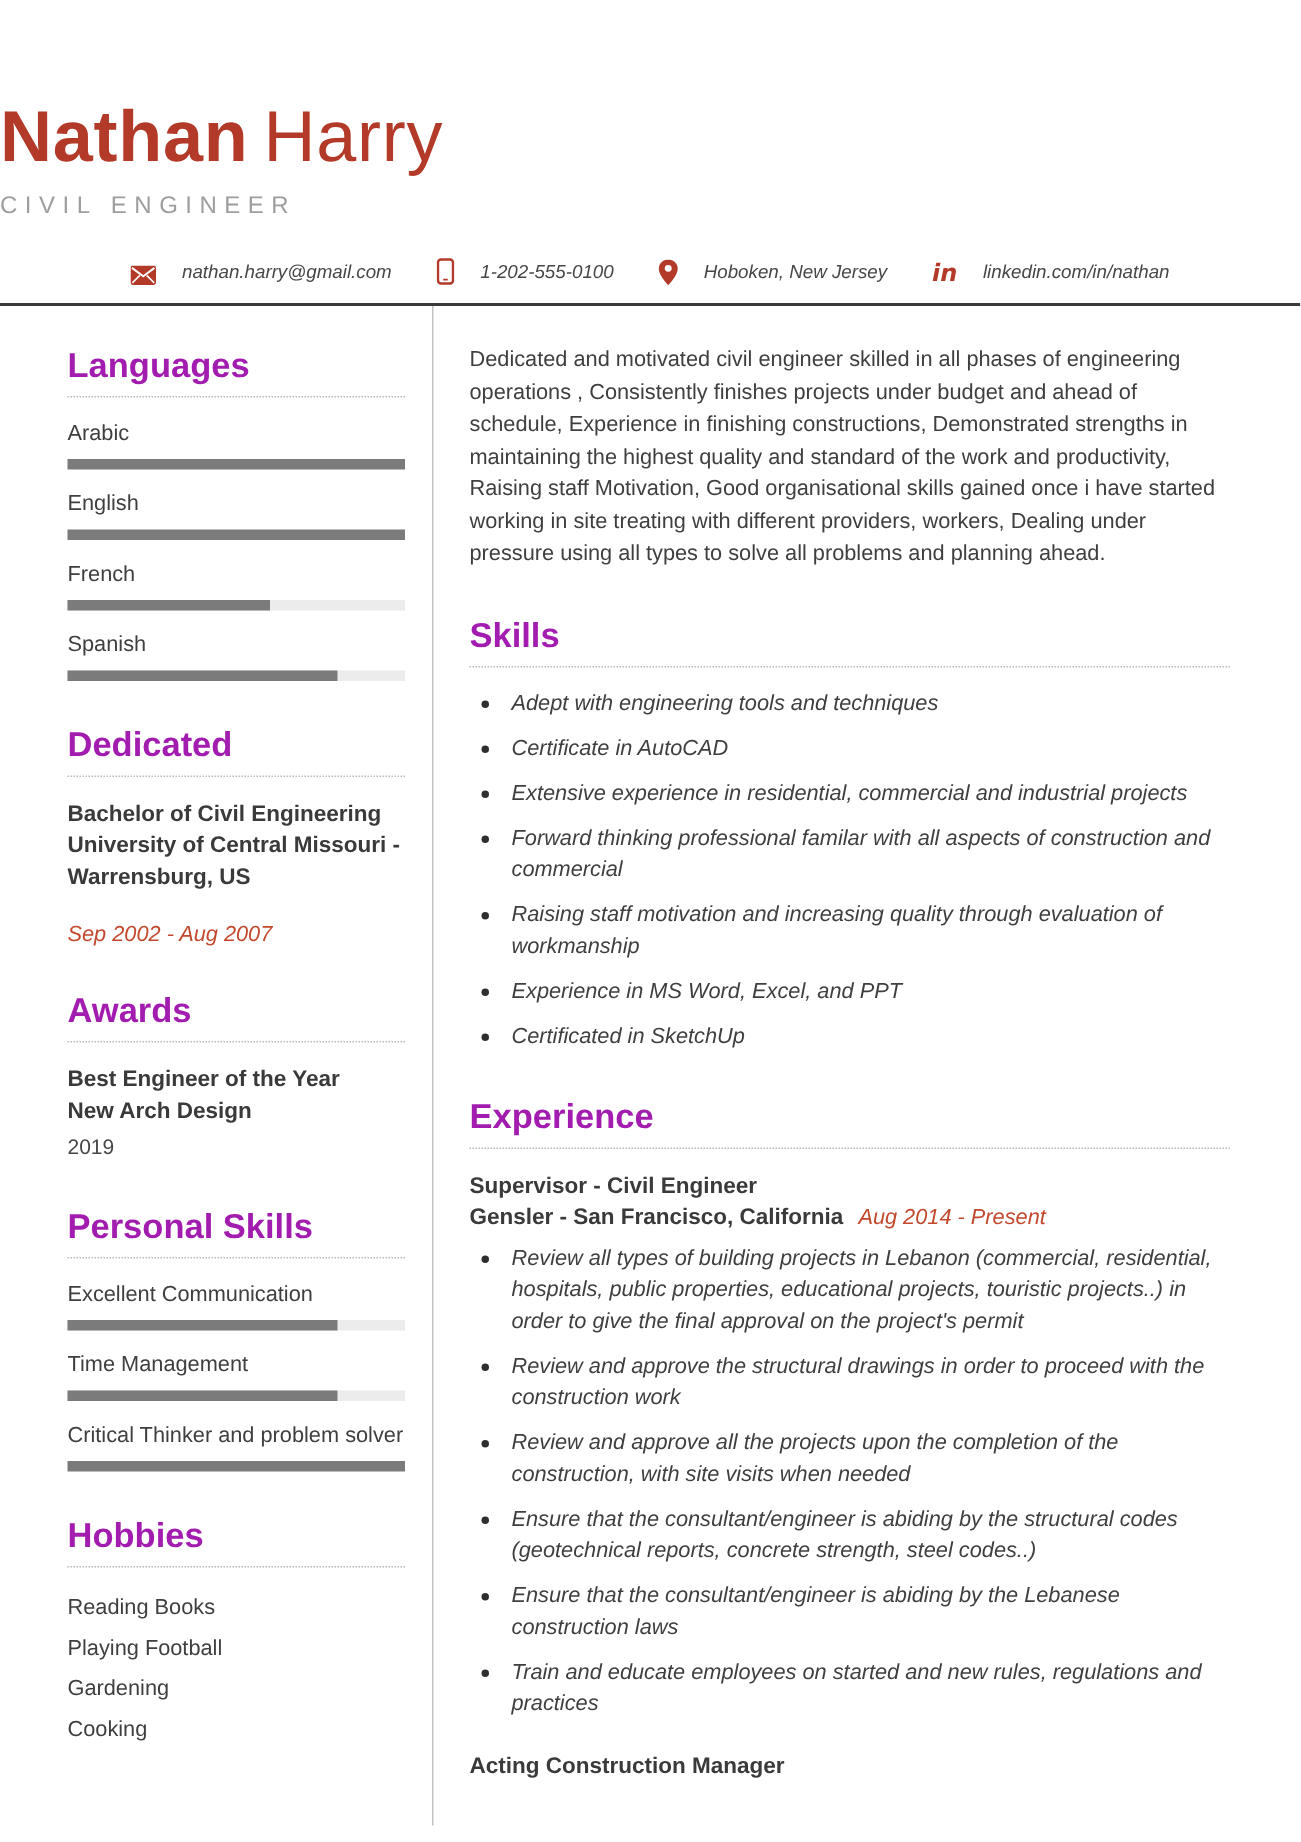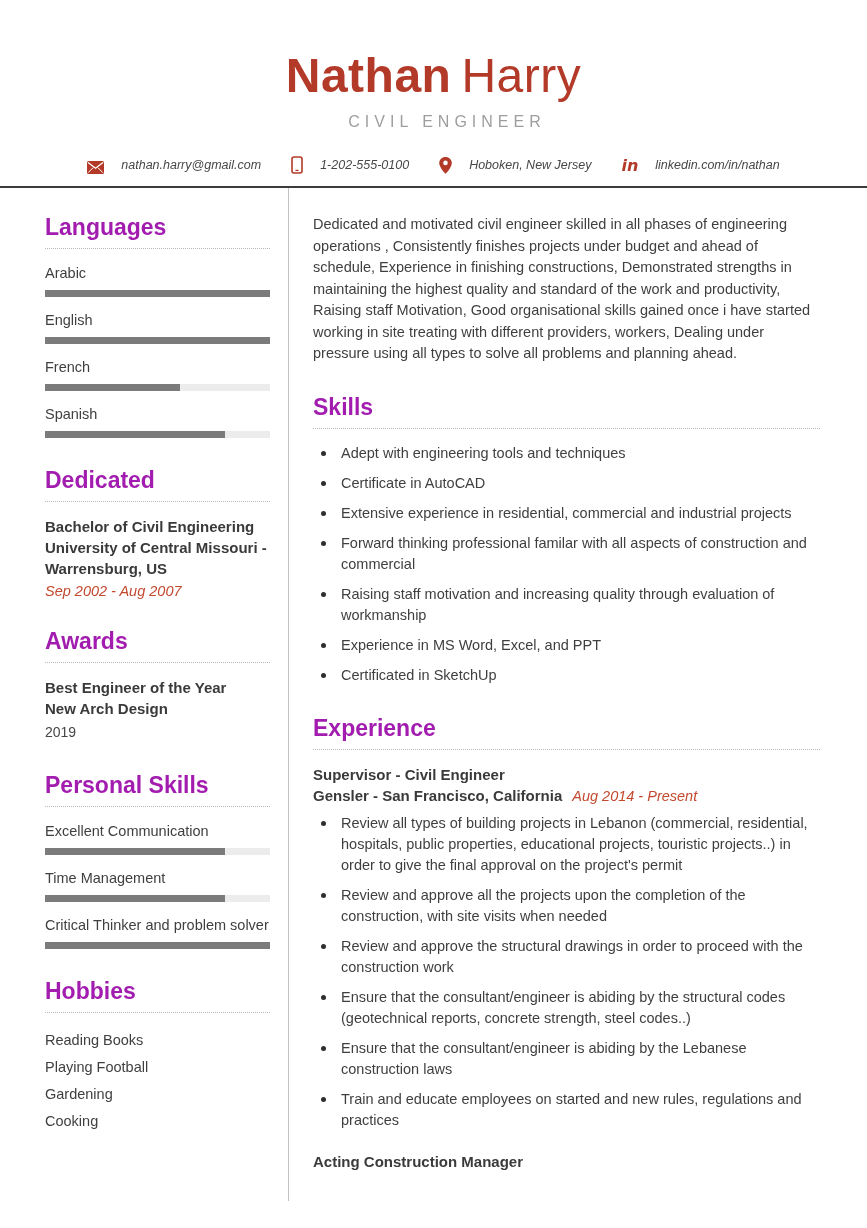--- a/index.html
+++ b/index.html
@@ -4,29 +4,29 @@
 <style>
   * { margin: 0; padding: 0; box-sizing: border-box; }
   html, body { background: #ffffff; }
   body { font-family: "Liberation Sans", sans-serif; }
   .page {
     width: 867px; height: 1228px; margin: 0 auto;
     background: #ffffff; overflow: hidden; position: relative;
   }
 
   
-  .header { text-align: center; padding-top: 48px; }
+  .header { text-align: left; padding-top: 48px; margin-top: 16px; }
   .name {
     font-size: 48px; line-height: 56px; font-weight: 400;
     color: #b33a28; letter-spacing: 0.5px;
   }
   .name .first { font-weight: 700; margin-right: 10px; }
   .subtitle {
     margin-top: 9px; font-size: 16px; letter-spacing: 5px;
-    color: #9e9e9e; font-weight: 400; padding-left: 27px;
+    color: #9e9e9e; font-weight: 400;
   }
   .contacts {
     display: flex; justify-content: center; align-items: flex-end;
     gap: 30px; margin-top: 25px;
   }
   .contact {
     display: flex; flex-direction: row; align-items: center; gap: 17px;
     font-size: 12.5px; color: #474747; font-style: italic;
   }
   .contact .icon-holder { height: 18px; display: flex; align-items: flex-end; }
@@ -47,30 +47,30 @@
 
   
   .bar-item { margin-bottom: 13px; }
   .bar-label { font-size: 14.5px; color: #3f3f3f; margin-bottom: 7px; line-height: 20px; }
   .bar-track { height: 7px; background: #ececec; }
   .bar-fill  { height: 100%; background: #7b7b7b; }
 
   .edu-degree, .edu-school, .award-title, .award-org, .job-title, .job-company {
     font-weight: 700; font-size: 15px; line-height: 21px; color: #3a3a3a;
   }
-  .edu-dates { font-style: italic; color: #c2492e; font-size: 14.5px; margin-top: 4px; }
+  .edu-dates { font-style: italic; color: #c2492e; font-size: 14.5px; margin-top: 20px; }
   .award-year { font-size: 14px; color: #474747; margin-top: 3px; line-height: 21px; }
 
   .hobby-list { list-style: none; }
   .hobby-list li { font-size: 14.5px; color: #3f3f3f; line-height: 27px; }
 
   
   .summary-text { font-size: 14.5px; line-height: 21.5px; color: #3f3f3f; }
 
-  .bullets { list-style: none; }
+  .bullets { list-style: none; font-style: italic; }
   .bullets li {
     position: relative; padding-left: 28px;
     font-size: 14.5px; line-height: 21px; color: #3f3f3f;
     margin-bottom: 9px;
   }
   .bullets li::before {
     content: ""; position: absolute; left: 8px; top: 8px;
     width: 5px; height: 5px; border-radius: 50%; background: #2e2e2e;
   }
 
@@ -236,22 +236,22 @@
 
         <div class="job">
           <div class="job-header">
             <div class="job-title">Supervisor - Civil Engineer</div>
             <div class="job-company">
               <span>Gensler - San Francisco, California</span><span class="job-dates">Aug 2014 - Present</span>
             </div>
           </div>
           <ul class="bullets">
             <li>Review all types of building projects in Lebanon (commercial, residential, hospitals, public properties, educational projects, touristic projects..) in order to give the final approval on the project's permit</li>
+            <li>Review and approve the structural drawings in order to proceed with the construction work</li>
             <li>Review and approve all the projects upon the completion of the construction, with site visits when needed</li>
-            <li>Review and approve the structural drawings in order to proceed with the construction work</li>
             <li>Ensure that the consultant/engineer is abiding by the structural codes (geotechnical reports, concrete strength, steel codes..)</li>
             <li>Ensure that the consultant/engineer is abiding by the Lebanese construction laws</li>
             <li>Train and educate employees on started and new rules, regulations and practices</li>
           </ul>
         </div>
 
         <div class="job">
           <div class="job-header">
             <div class="job-title">Acting Construction Manager</div>
 

